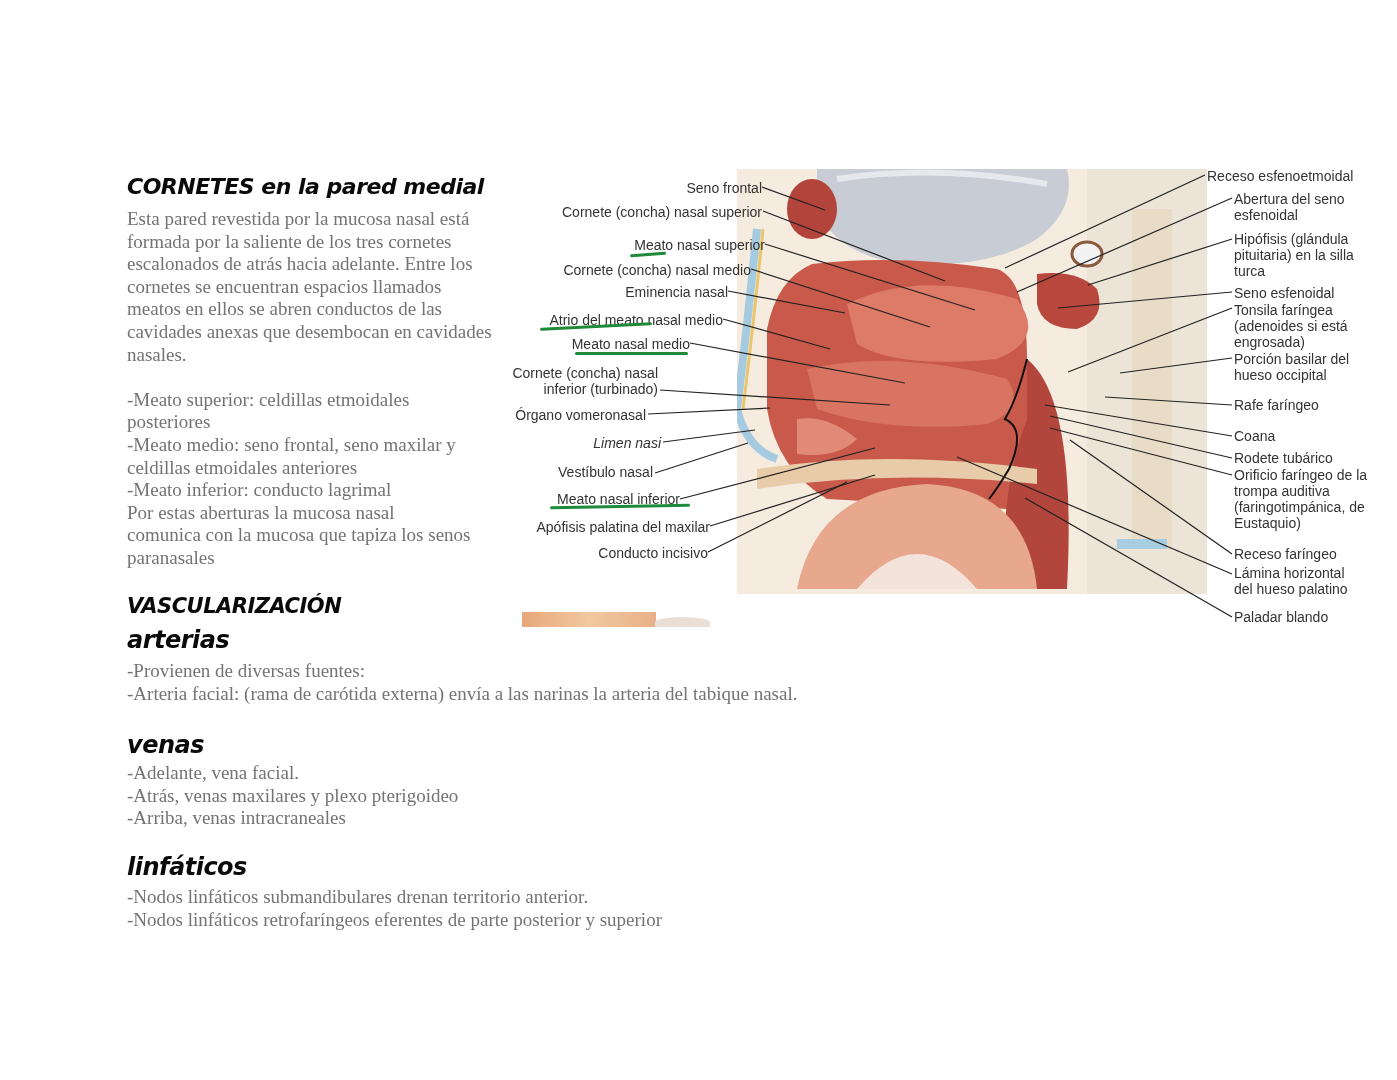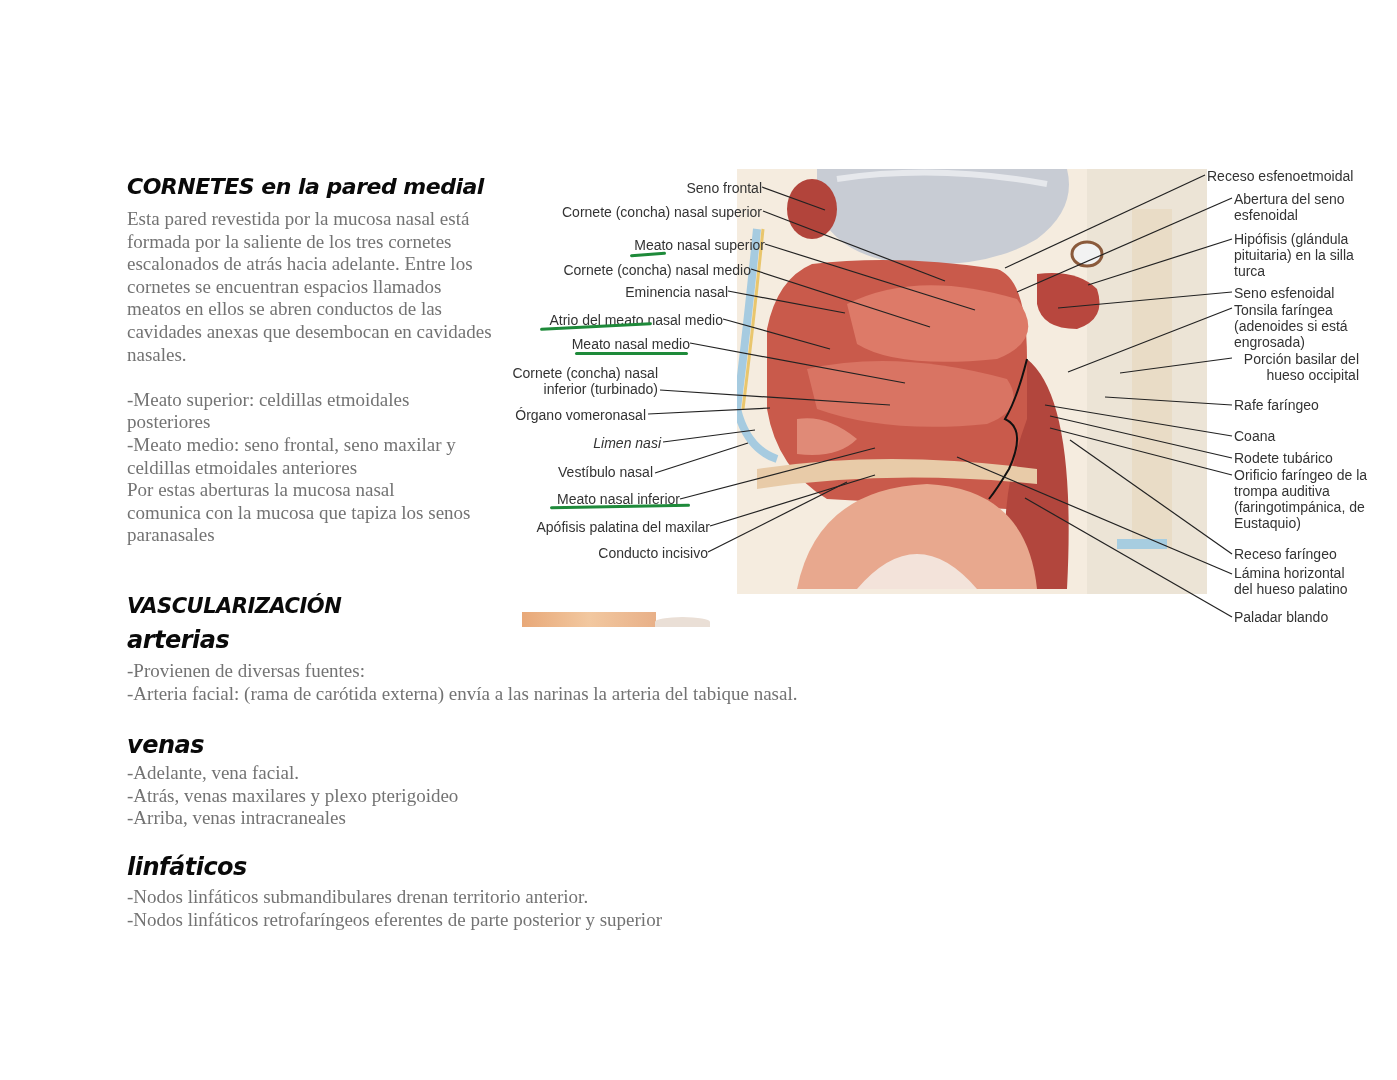--- a/index.html
+++ b/index.html
@@ -33,20 +33,21 @@
   </style>
 </head>
 <body>
 
 <h2 class="script" style="top:174px; font-size:22px;">CORNETES en la pared medial</h2>
 <div class="body-text" style="top:208px;">
   <p class="intro-p">Esta pared revestida por la mucosa nasal está formada por la saliente de los tres cornetes escalonados de atrás hacia adelante. Entre los cornetes se encuentran espacios llamados meatos en ellos se abren conductos de las cavidades anexas que desembocan en cavidades nasales.</p>
   <p style="height:22.6px;"></p>
   <p class="intro-p">-Meato superior: celdillas etmoidales posteriores</p>
   <p class="intro-p">-Meato medio: seno frontal, seno maxilar y celdillas etmoidales anteriores</p>
+  <p class="intro-p">-Meato inferior: conducto lagrimal</p>
   <p class="intro-p" style="width:345px;">Por estas aberturas la mucosa nasal comunica con la mucosa que tapiza los senos paranasales</p>
 </div>
 
 <div id="figure">
   <div class="fig-img">
     <svg width="470" height="425" viewBox="0 0 470 425">
       <rect x="0" y="0" width="470" height="425" fill="#f5ecdf"></rect>
 
       <path d="M80 0 L330 0 Q340 40 300 70 Q250 100 170 95 Q100 88 80 40 Z" fill="#c8ccd4"></path>
       <path d="M100 10 Q200 -5 310 15" stroke="#e6e8ec" stroke-width="6" fill="none"></path>
@@ -131,21 +132,21 @@
   <div class="ul" style="left:125px; top:88px; width:36px; transform:rotate(-4deg);"></div>
   <div class="ul" style="left:35px; top:160px; width:112px; transform:rotate(-3deg);"></div>
   <div class="ul" style="left:70px; top:187px; width:113px;"></div>
   <div class="ul" style="left:45px; top:340px; width:140px; transform:rotate(-1deg);"></div>
 
   <div class="lbl" style="left:702px; top:3px;">Receso esfenoetmoidal</div>
   <div class="lbl" style="left:729px; top:26px; width:130px; white-space:normal;">Abertura del seno esfenoidal</div>
   <div class="lbl" style="left:729px; top:66px; width:130px; white-space:normal;">Hipófisis (glándula pituitaria) en la silla turca</div>
   <div class="lbl" style="left:729px; top:120px;">Seno esfenoidal</div>
   <div class="lbl" style="left:729px; top:137px; width:125px; white-space:normal;">Tonsila faríngea (adenoides si está engrosada)</div>
-  <div class="lbl" style="left:729px; top:186px; width:125px; white-space:normal;text-align:right;">Porción basilar del hueso occipital</div>
+  <div class="lbl" style="left:729px; top:186px; width:125px; white-space:normal;">Porción basilar del hueso occipital</div>
   <div class="lbl" style="left:729px; top:232px;">Rafe faríngeo</div>
   <div class="lbl" style="left:729px; top:263px;">Coana</div>
   <div class="lbl" style="left:729px; top:285px;">Rodete tubárico</div>
   <div class="lbl" style="left:729px; top:302px; width:160px; white-space:normal;">Orificio faríngeo de la trompa auditiva (faringotimpánica, de Eustaquio)</div>
   <div class="lbl" style="left:729px; top:381px;">Receso faríngeo</div>
   <div class="lbl" style="left:729px; top:400px; width:130px; white-space:normal;">Lámina horizontal del hueso palatino</div>
   <div class="lbl" style="left:729px; top:444px;">Paladar blando</div>
 
   <div style="position:absolute; left:17px; top:447px; width:134px; height:15px; background:linear-gradient(90deg,#e8a878,#f2c8a0,#e8b088);"></div>
   <div style="position:absolute; left:150px; top:452px; width:55px; height:10px; border-radius:50% 50% 0 0; background:#eadfd6;"></div>

